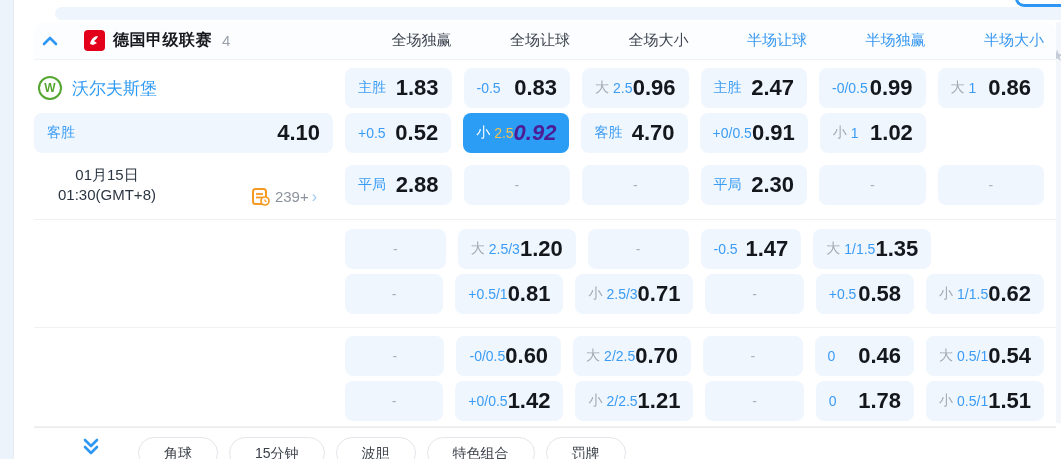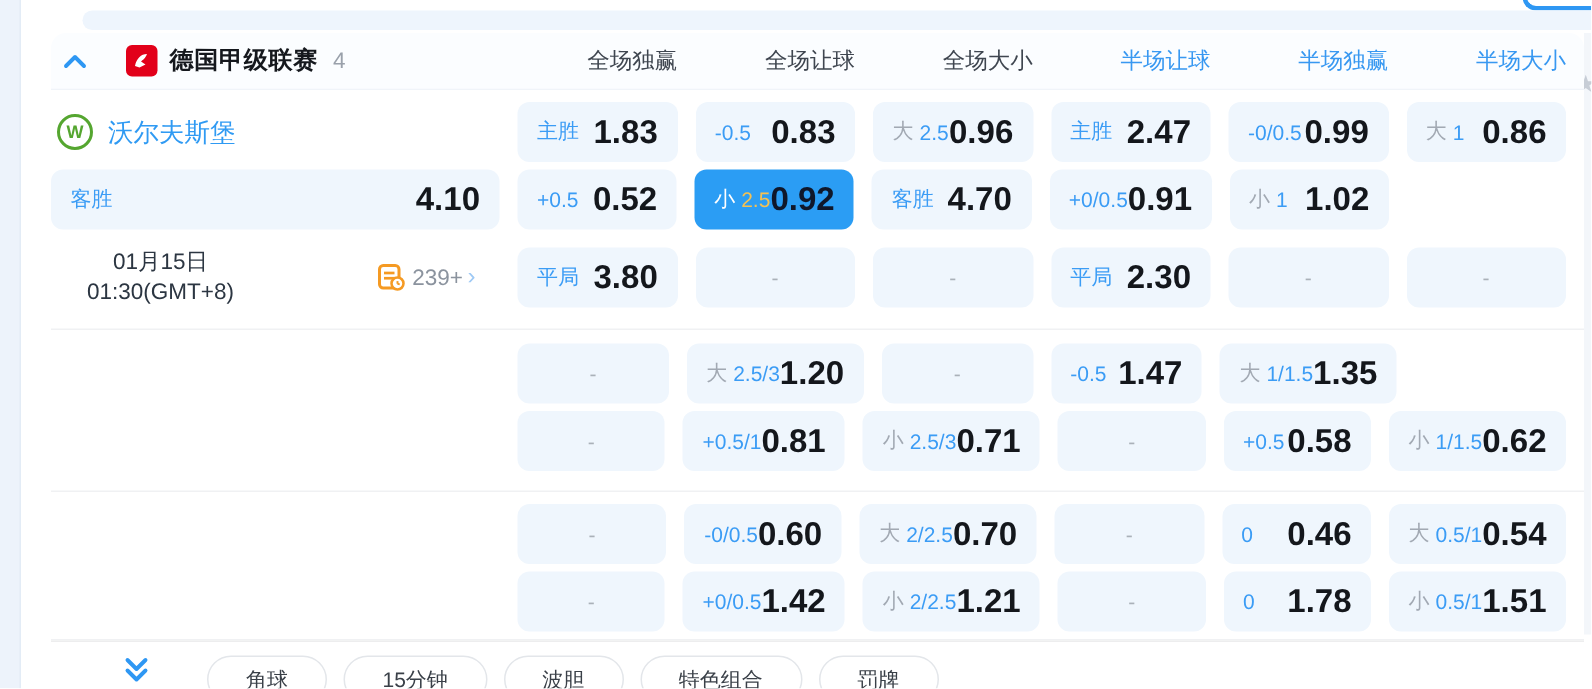--- a/index.html
+++ b/index.html
@@ -50,40 +50,40 @@
   .team { display:flex; align-items:center; padding-left:4px; }
   .team-logo { width:24px; height:24px; border-radius:50%; margin-right:10px; flex:none;
     display:flex; align-items:center; justify-content:center; }
   .logo-wob { border:2px solid #55a630; background:#fff; color:#55a630;
     font-size:12px; font-weight:bold; }
   .logo-stp { border:2px solid #bb1624; background:#fff; }
   .logo-stp .inner { width:14px; height:14px; border-radius:50%; background:#bb1624; }
   .team-name { font-size:17px; font-weight:normal; }
   .name-home { color:#2f9af3; }
   .name-away { color:#20262e; }
-  .match-info { display:flex; align-items:center; justify-content:space-between; padding-right:16px;gap:20px; }
+  .match-info { display:flex; align-items:flex-end; justify-content:space-between; padding-right:16px;gap:20px; }
   .date-block { width:138px; margin-left:4px; text-align:center; font-size:15px; color:#2c3642; line-height:1.35; }
   .more-link { display:flex; align-items:center; cursor:pointer; }
   .more-link .cnt { font-size:15px; color:#8b939e; margin:0 3px 0 5px; }
   .more-link .arr { font-size:16px; color:#9ec9f5; }
 
   
   .cell { height:40px; background:#eff6fd; border-radius:8px; display:flex; align-items:center;
     justify-content:space-between; padding:0 13px; cursor:pointer; }
   .cell .lbl { font-size:14px; display:flex; align-items:center; }
   .cell .g { color:#a2a9b3; margin-right:4px; }
   .cell .g:empty { margin-right:0; }
   .cell .b { color:#3b9cf5; }
   .cell .v { font-size:22px; font-weight:bold; color:#14171c; }
   .cell.dash { justify-content:center; cursor:default; }
   .cell.dash span { color:#aab1b9; font-size:14px; }
   .cell.hot { background:#2b9df4; }
   .cell.hot .g { color:#fff; }
   .cell.hot .b { color:#f5c152; }
-  .cell.hot .v { color:#0f172a; }
+  .cell.hot .v { color:#4c1d95;font-style:italic; }
 
   
   .footer { height:36px; border-top:1px solid #ededee; display:flex; align-items:flex-start;
     padding-top:9px; }
   .expand-btn { width:22px; height:22px; margin-left:46px; margin-right:36px;
     display:flex; flex-direction:column; align-items:center; cursor:pointer; }
   .pill { height:32px; line-height:30px; border:1px solid #e3e6ea; border-radius:16px;
     background:#fff; color:#3a4048; font-size:14px; padding:0 25px; margin-right:11px; cursor:pointer; }
 
   .doc-ico { position:relative; width:18px; height:18px; }
@@ -239,21 +239,21 @@
             </span>
             <span class="cnt">239+</span>
             <span class="arr">›</span>
           </div>
         </div>
         <div class="cell">
             <span class="lbl">
               <span class="g"></span>
               <span class="b">平局</span>
             </span>
-            <span class="v">3.80</span>
+            <span class="v">2.88</span>
           </div>
         <div class="cell dash">
             <span>-</span>
           </div>
         <div class="cell dash">
             <span>-</span>
           </div>
         <div class="cell">
             <span class="lbl">
               <span class="g"></span>

